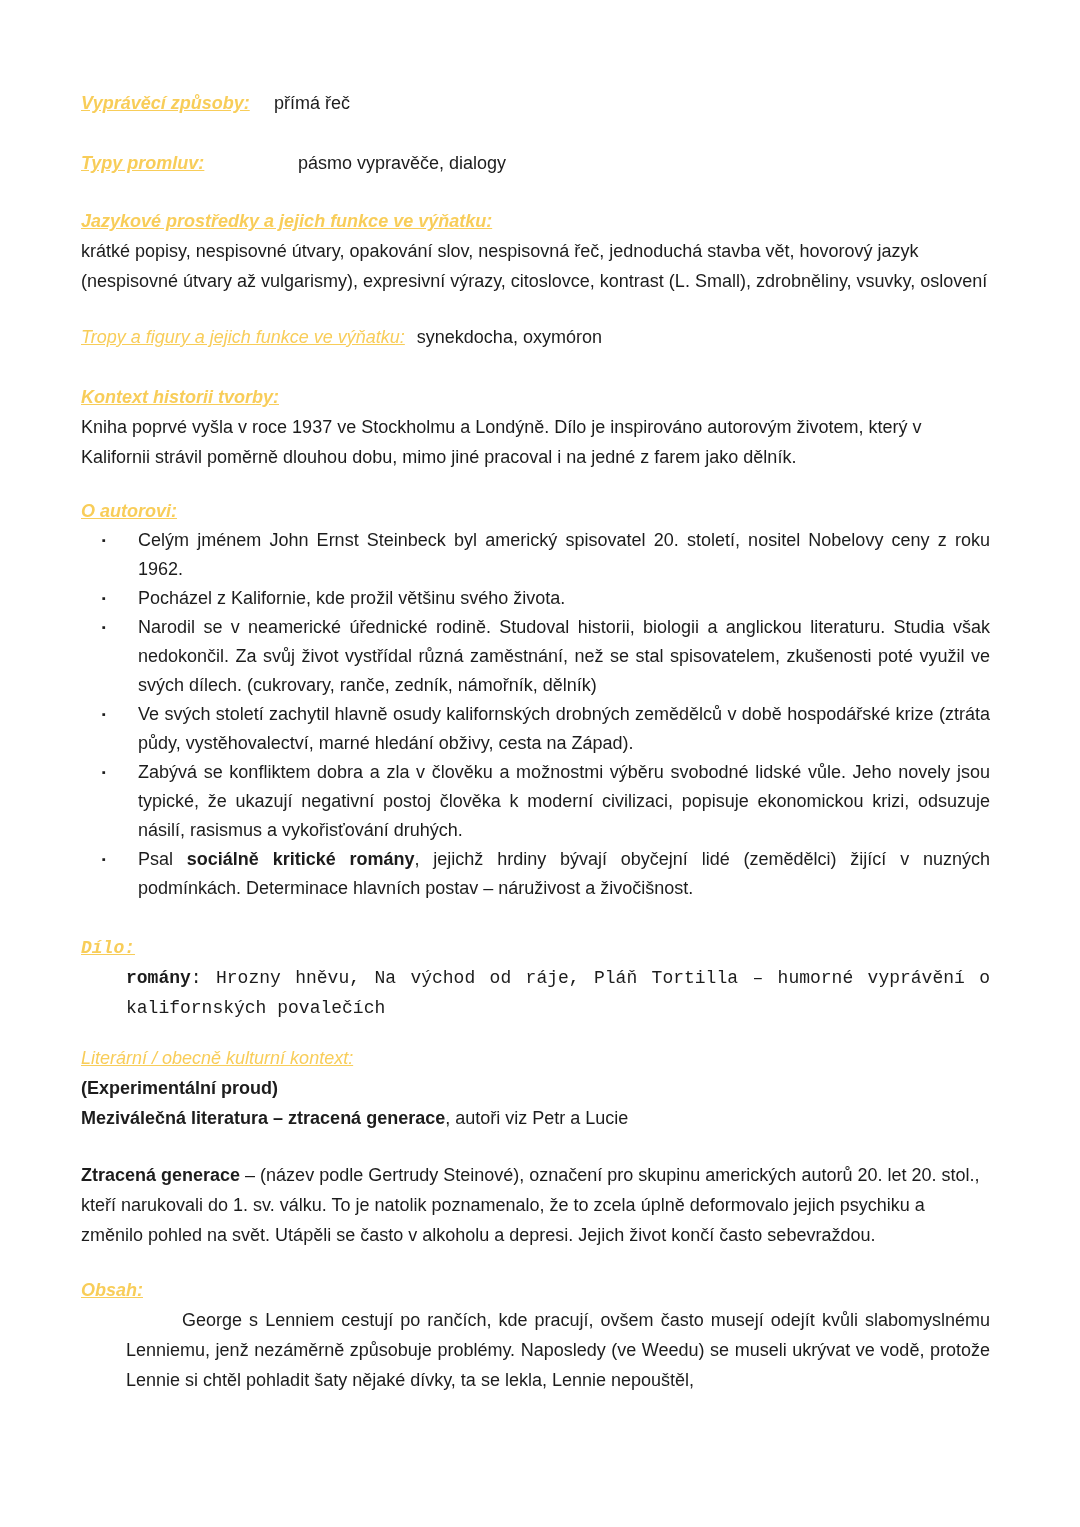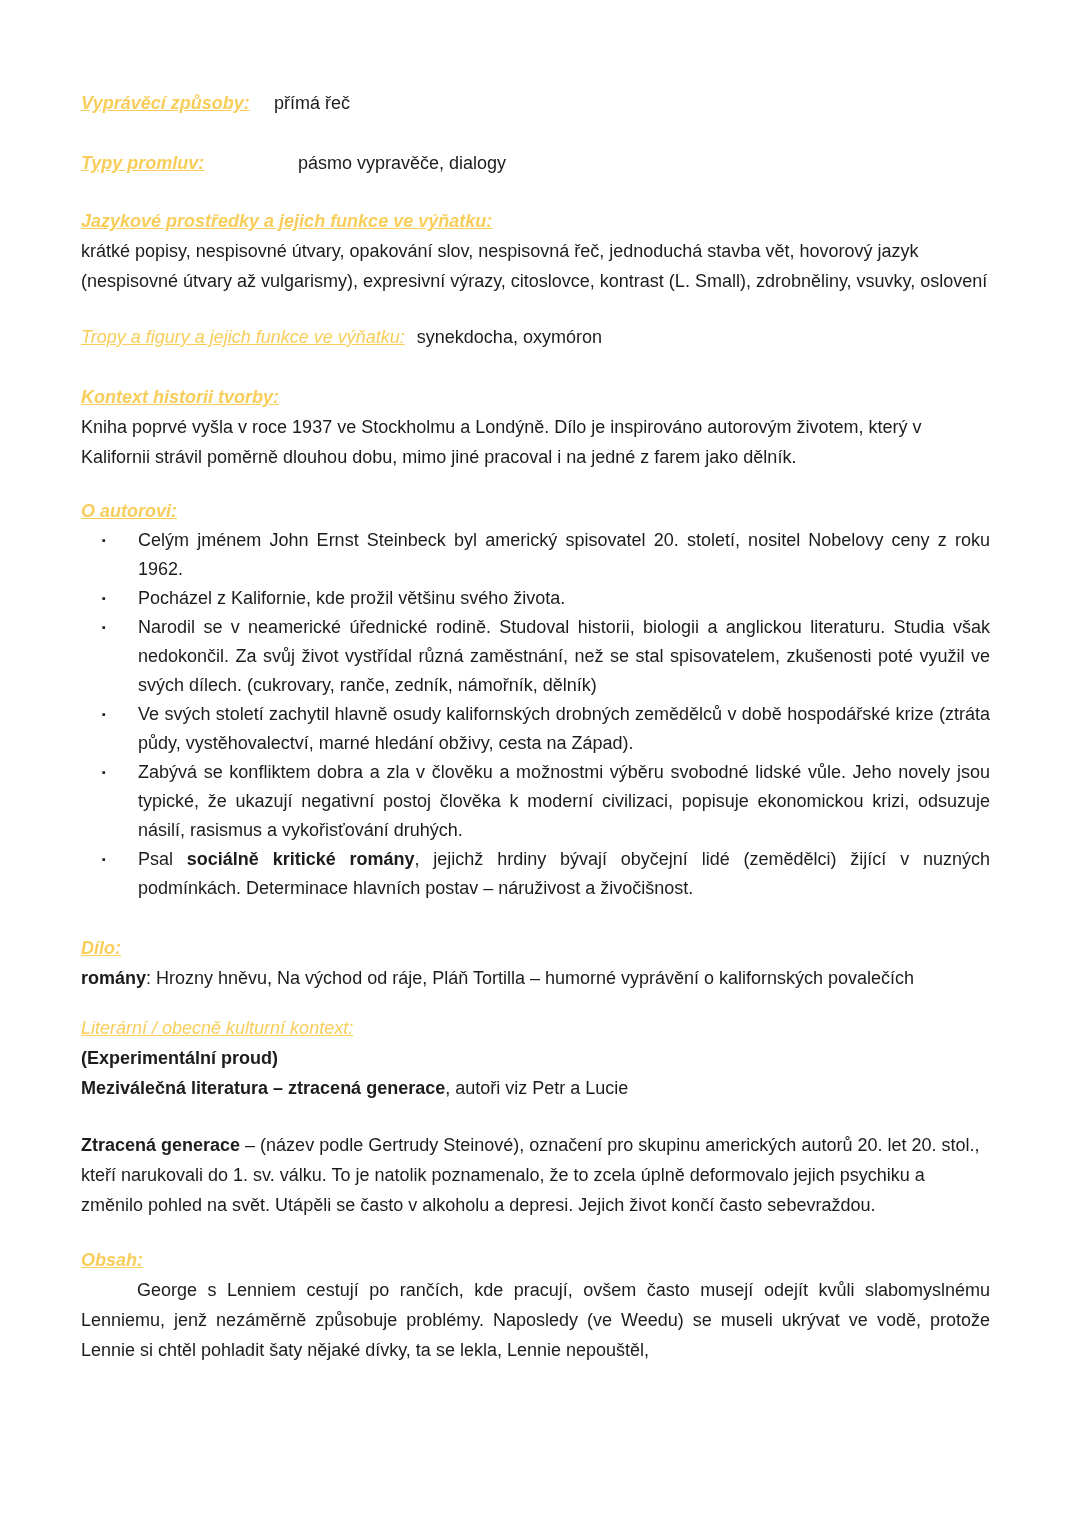--- a/index.html
+++ b/index.html
@@ -20,42 +20,42 @@
     font-style: italic;
     font-weight: bold;
     color: #F8CD59;
     text-decoration: underline;
     text-decoration-color: #F8CD59;
   }
   .h.h-regular { font-weight: normal; margin-top: 33px; }
   .tabrow { display: flex; }
   .tabrow .tabcell { width: 193px; flex: none; }
   .inlinehead .val { margin-left: 12px; }
-  .just { text-align: justify; }
+  .just { text-align: justify; margin-left: 45px; }
   p { margin: 0; }
   b, .b { font-weight: bold; }
   .bullets { margin-top: 0; }
   .bullet { display: flex; line-height: 29px; }
   .bullet .marker {
     flex: none;
     width: 57px;
     box-sizing: border-box;
     padding-left: 21px;
     font-size: 11px;
   }
   .bullet .btext { flex: 1; text-align: justify; }
   .indent-first { text-indent: 56px; }
   
   .sec-narrative { margin-bottom: 30px; }
   .sec-speech    { margin-bottom: 28px; gap: 24px; }
   .sec-language  { margin-bottom: 26px; }
   .sec-tropes    { margin-bottom: 30px; }
   .sec-context   { margin-bottom: 24px; }
   .sec-author    { margin-bottom: 30px; }
-  .sec-works     { margin-bottom: 20px; }
+  .sec-works     { margin-bottom: 20px; font-family: Liberation Mono, monospace; }
   .sec-literary  { margin-bottom: 27px; }
   .sec-lost      { margin-bottom: 25px; }
   .sec-summary   { margin-bottom: 0; }
 </style>
 </head>
 <body>
 
 <div class="page">
 
   <div class="tabrow sec-narrative">

